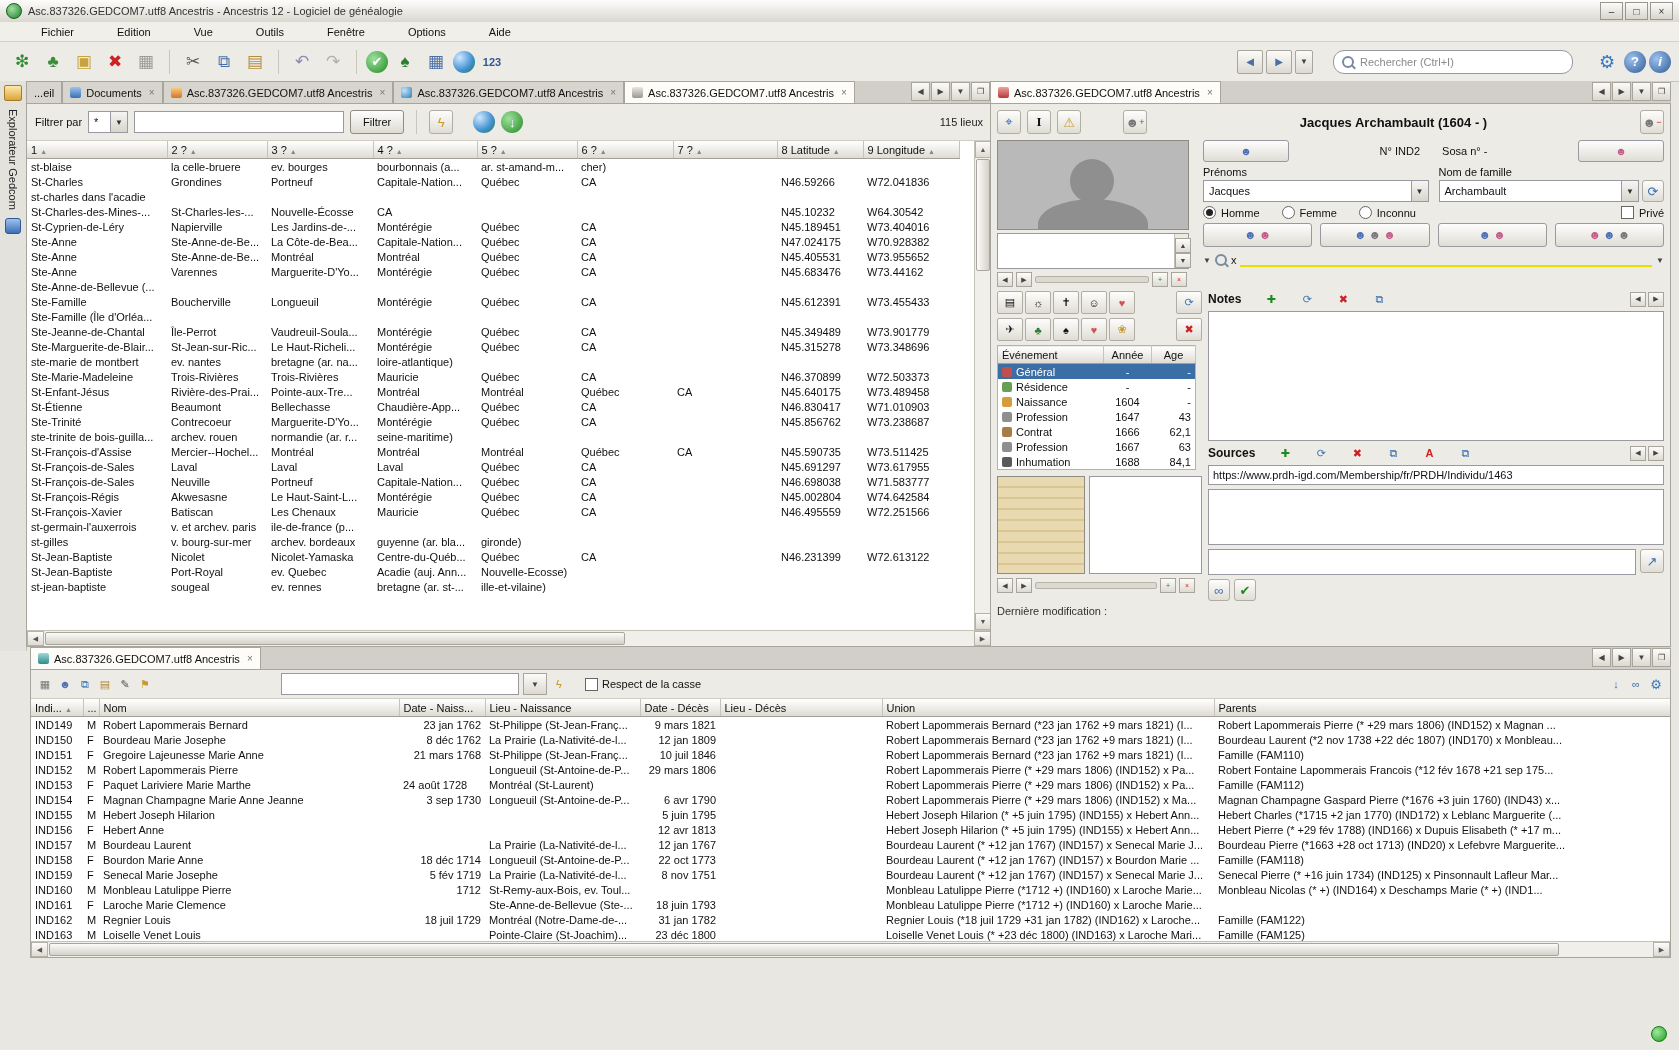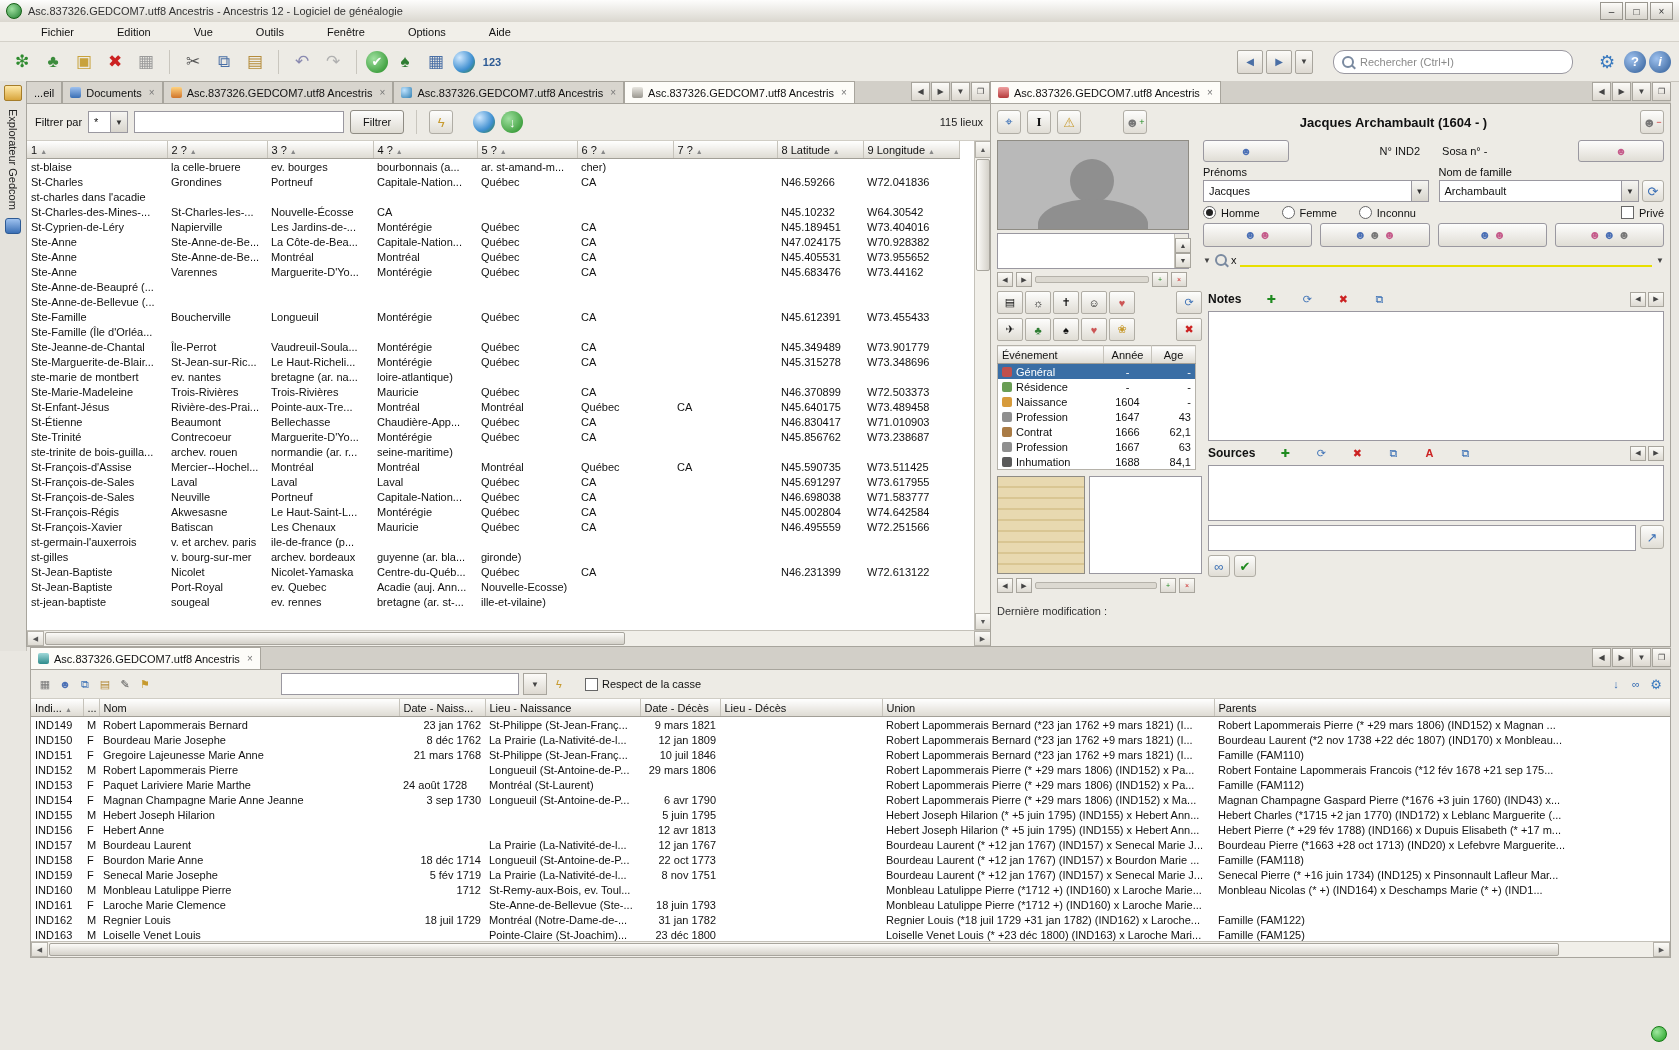--- a/index.html
+++ b/index.html
@@ -396,31 +396,20 @@
                 <td>Varennes</td>
                 <td>Marguerite-D'Yo...</td>
                 <td>Montérégie</td>
                 <td>Québec</td>
                 <td>CA</td>
                 <td></td>
                 <td>N45.683476</td>
                 <td>W73.44162</td>
               </tr>
               <tr>
-                <td>Ste-Anne-de-Beaupré (...</td>
-                <td></td>
-                <td></td>
-                <td></td>
-                <td></td>
-                <td></td>
-                <td></td>
-                <td></td>
-                <td></td>
-              </tr>
-              <tr>
                 <td>Ste-Anne-de-Bellevue (...</td>
                 <td></td>
                 <td></td>
                 <td></td>
                 <td></td>
                 <td></td>
                 <td></td>
                 <td></td>
                 <td></td>
               </tr>
@@ -891,20 +880,23 @@
             <span class="icb blue">⟳</span>
             <span class="icb red">✖</span>
             <span class="icb blue">⧉</span>
             <span class="icb red" style="font-weight:bold">A</span>
             <span class="icb blue">⧉</span>
             <span class="headnav">
               <span class="tinyb">◀</span>
               <span class="tinyb">▶</span>
             </span>
           </div>
+          <div class="whitebox urlfield">
+            <span>https://www.prdh-igd.com/Membership/fr/PRDH/Individu/1463</span>
+          </div>
           <div class="whitebox" style="height:54px"></div>
           <div class="srcrow">
             <div class="whitebox" style="flex:1;height:24px"></div>
             <span class="sqbtn blue">↗</span>
           </div>
           <div class="assocrow">
             <span class="sqbtn blue" style="width:20px;height:20px">∞</span>
             <span class="sqbtn green" style="width:20px;height:20px">✔</span>
           </div>
         </div>

